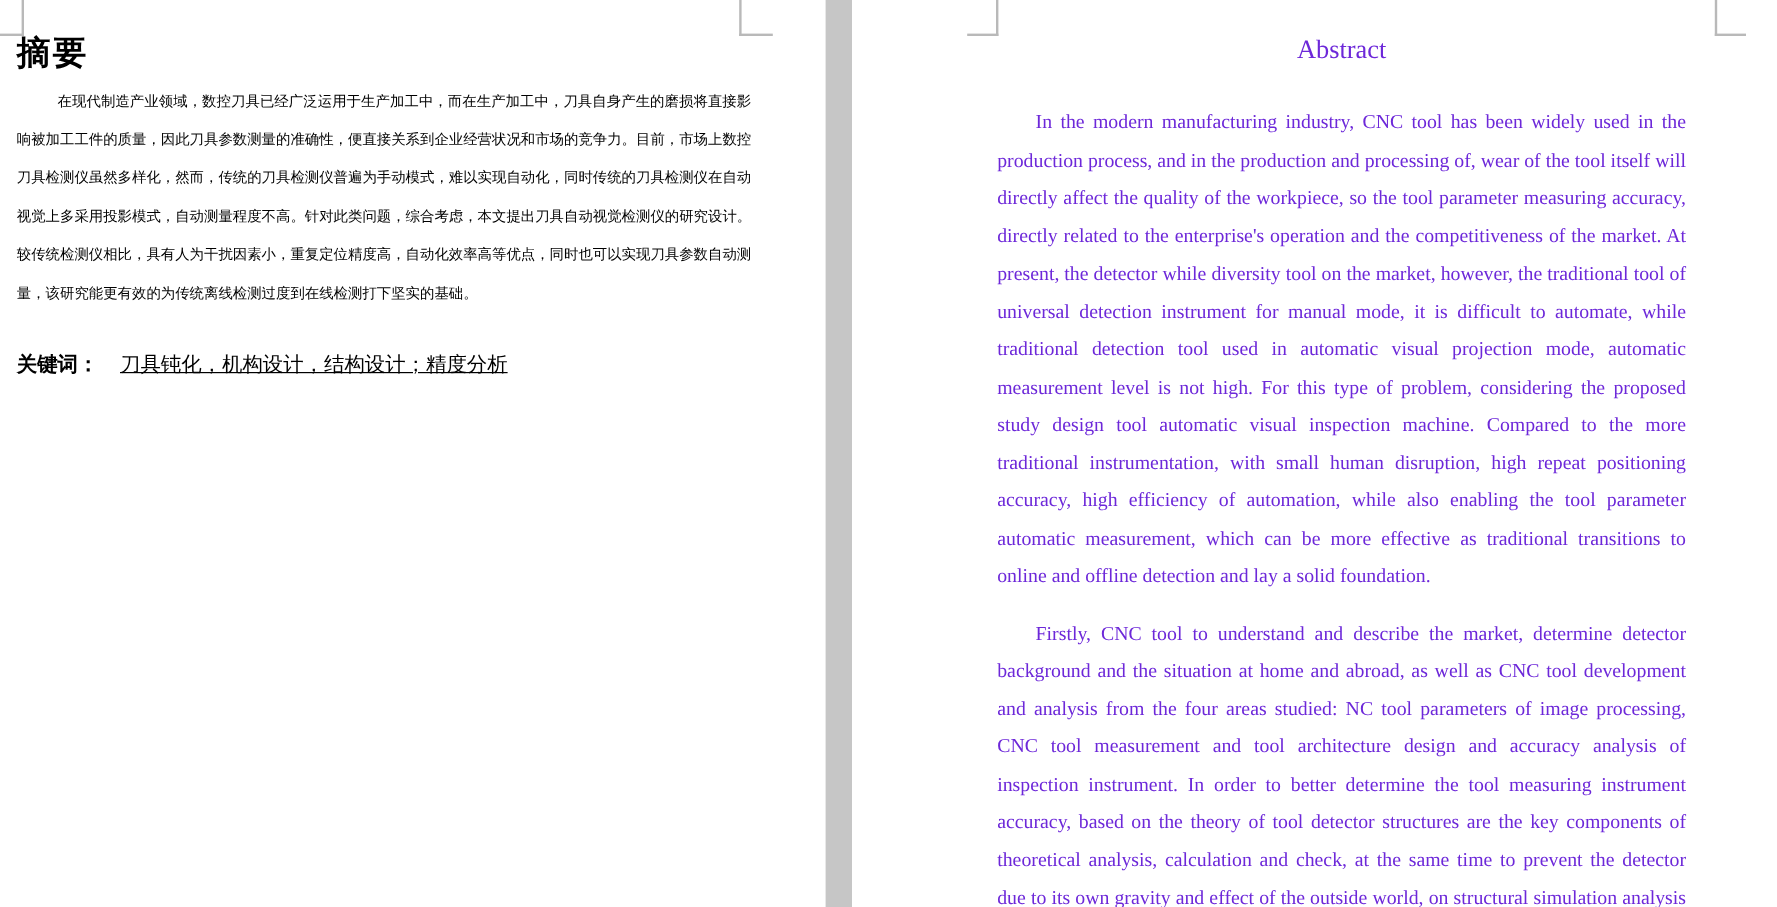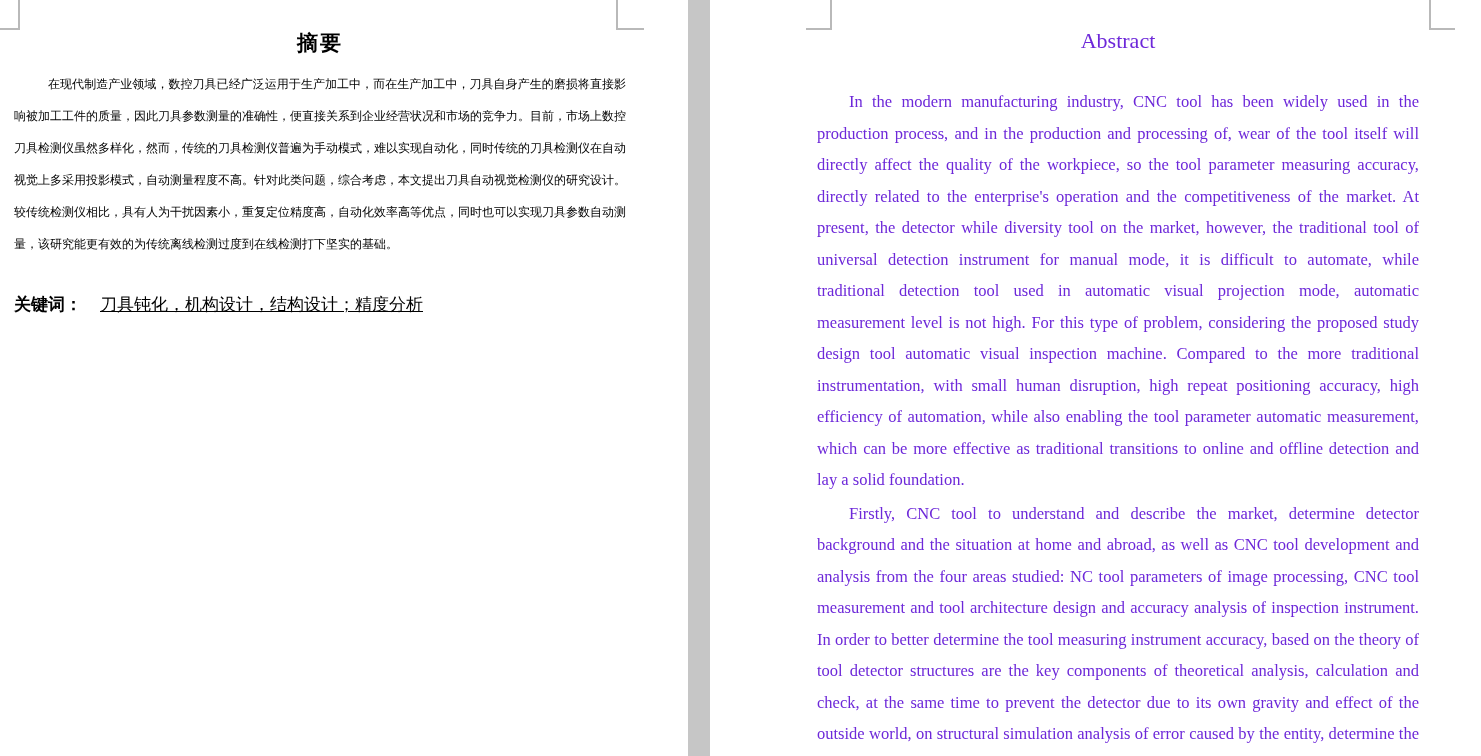--- a/index.html
+++ b/index.html
@@ -79,24 +79,24 @@
 
   
   .cn-body {
     position: absolute;
     left: 14px;
     top: 28px;
     width: 612px;
     color: #000000;
   }
   .cn-title {
-    font-family: Liberation Mono, monospace;
+    font-family: Liberation Serif, serif;
     font-weight: bold;
-    font-size: 21px;
-    text-align: center;
+    font-size: 28px;
+    text-align: left;
     line-height: 34px;
     letter-spacing: 2px;
     margin: 0 0 6px 0;
   }
   .cn-para {
     font-family: "DejaVu Sans", "Liberation Sans", sans-serif;
     font-size: 12px;
     line-height: 32px;
     text-align: justify;
     text-align-last: left;
@@ -140,21 +140,21 @@
     line-height: 34px;
     margin: 0 0 28px 0;
   }
   .en-para {
     font-family: "Liberation Serif", "DejaVu Serif", serif;
     font-size: 16.5px;
     line-height: 31.5px;
     text-align: justify;
     text-align-last: left;
     text-indent: 32px;
-    margin: 2px;
+    margin: 16px;
   }
 </style>
 </head>
 <body>
 
 <div id="viewport">
 
   <div class="page page-left">
 
     <div class="crop crop-l-tl">

